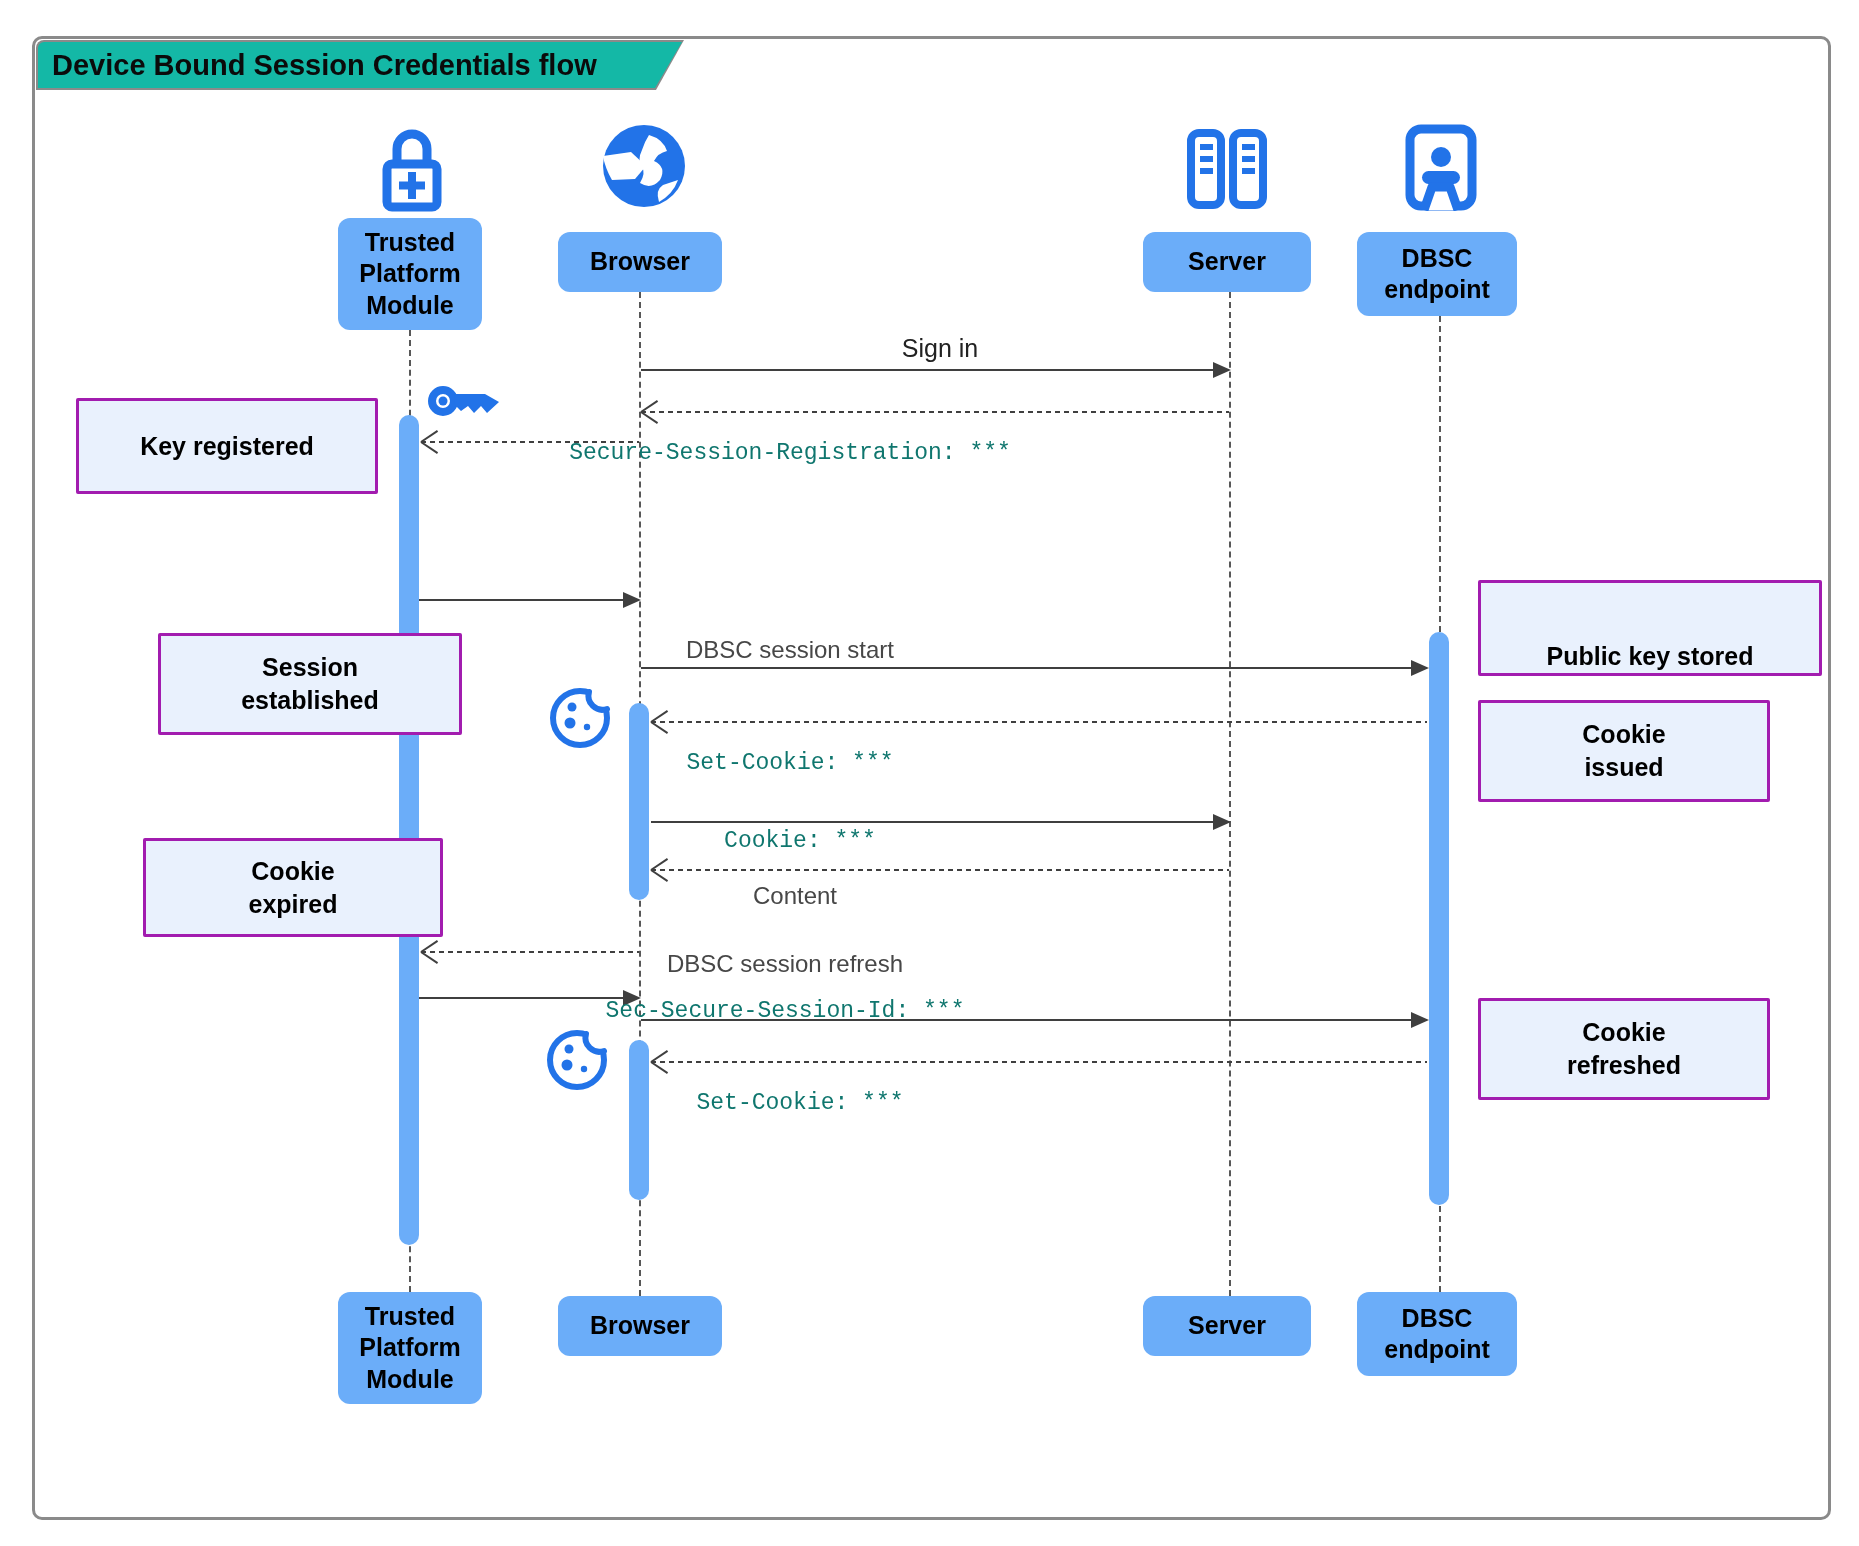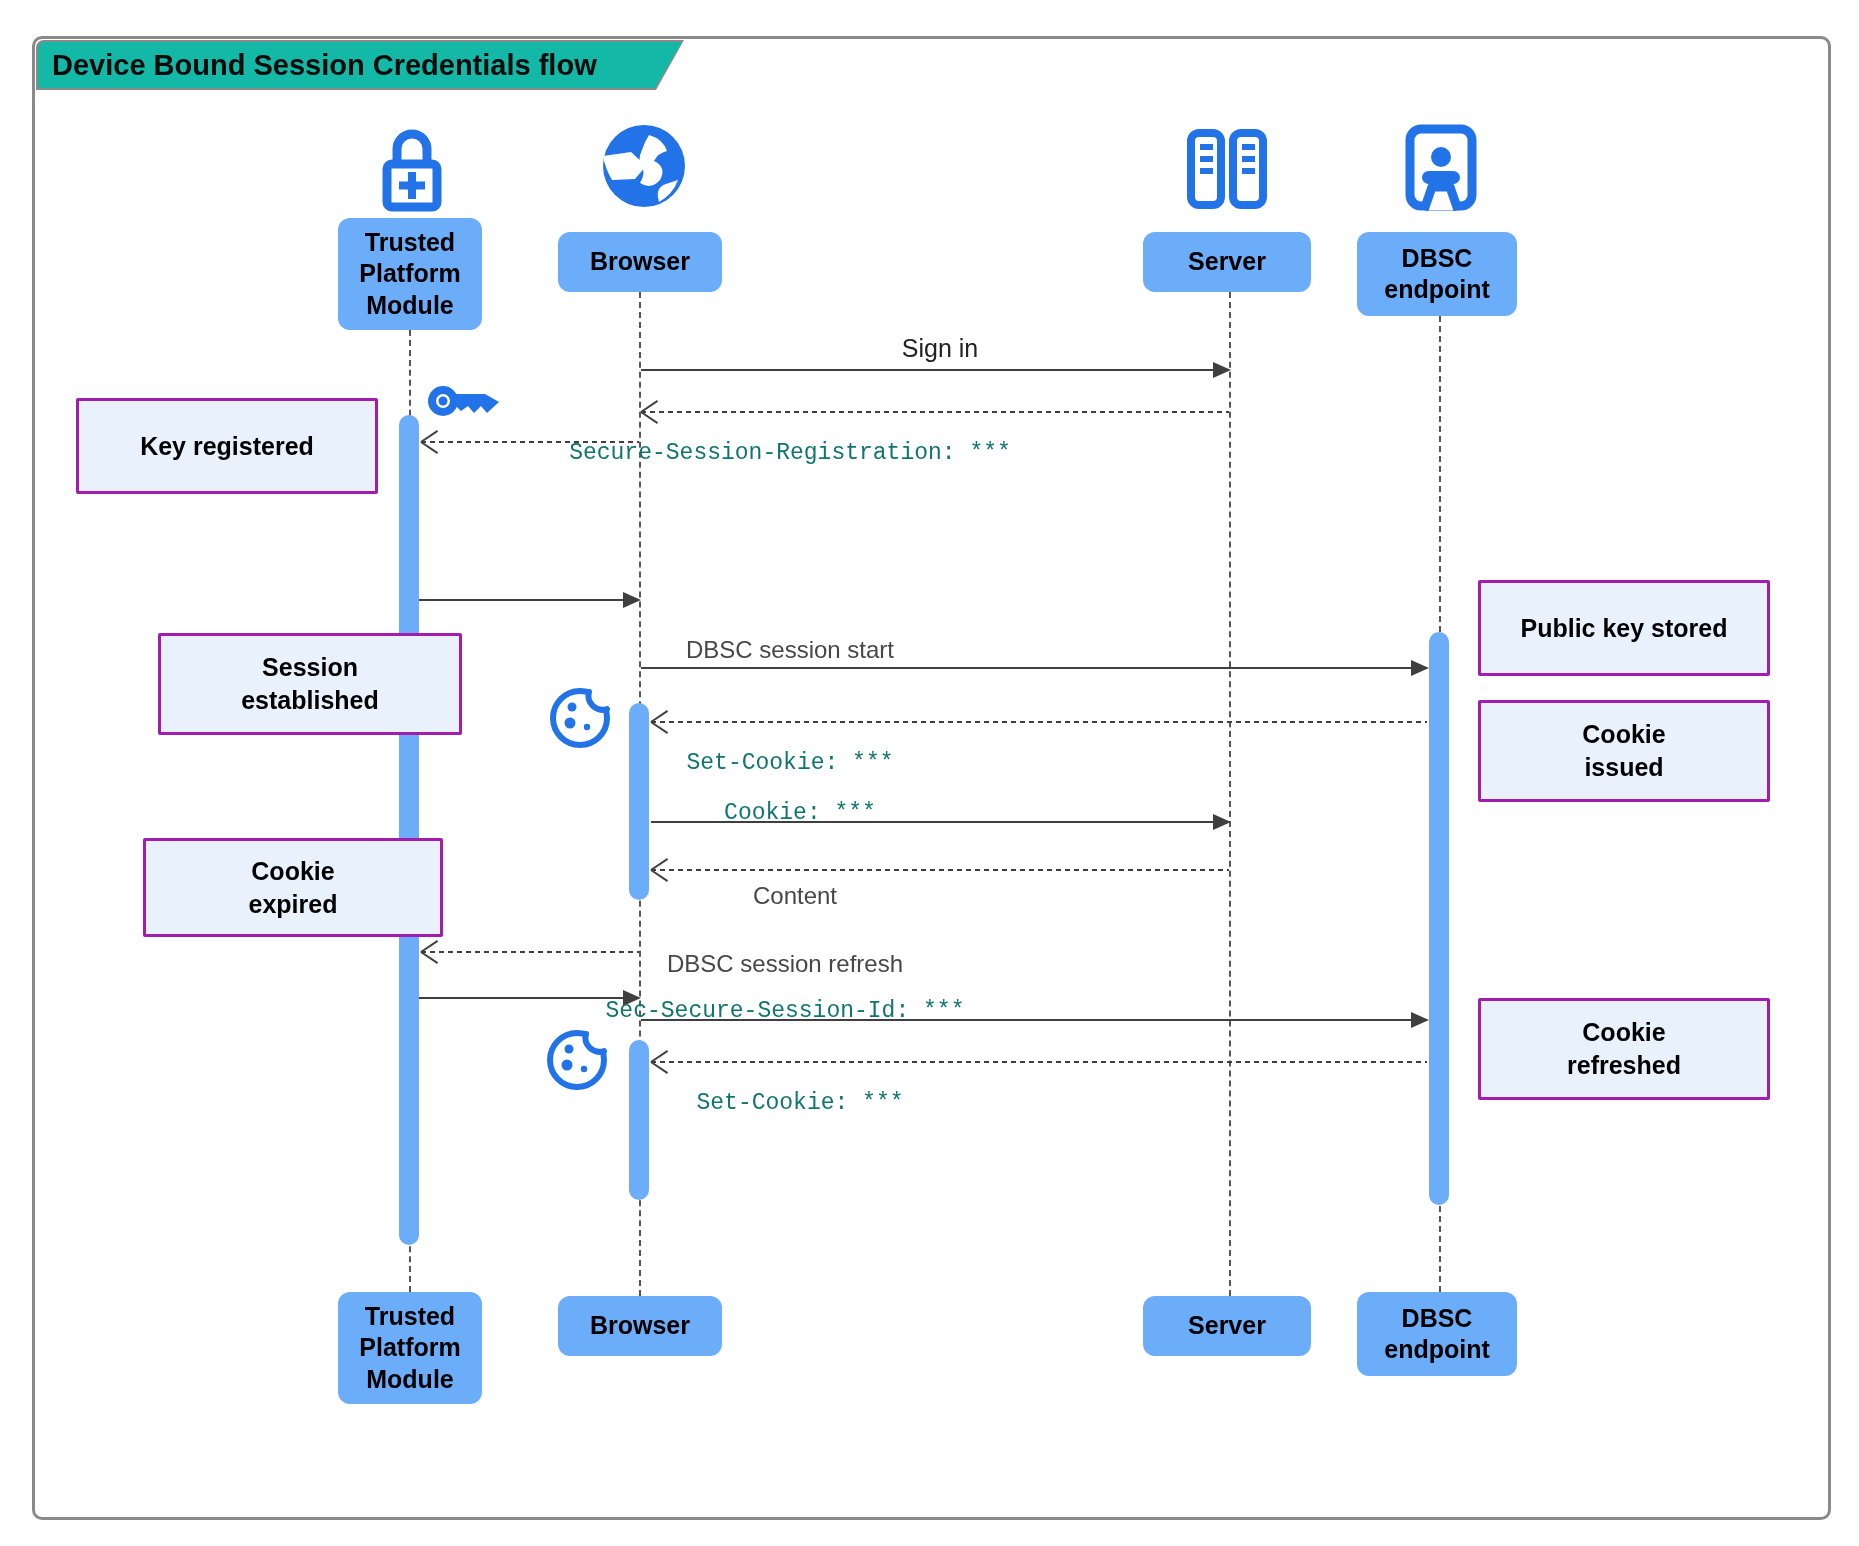--- a/index.html
+++ b/index.html
@@ -179,21 +179,21 @@
     <span class="head-open">
         <i class="up"></i>
         <i class="dn"></i>
       </span>
   </div>
   <div class="msg-label mono" style="left:790px;top:734px;">Set-Cookie: ***</div>
 
   <div class="line solid" style="left:651px;top:821px;width:578px;">
     <span class="head-solid"></span>
   </div>
-  <div class="msg-label mono" style="left:800px;top:784px;">Cookie: ***</div>
+  <div class="msg-label mono" style="left:800px;top:812px;">Cookie: ***</div>
 
   <div class="line dashed" style="left:651px;top:869px;width:578px;">
     <span class="head-open">
         <i class="up"></i>
         <i class="dn"></i>
       </span>
   </div>
   <div class="msg-label" style="left:795px;top:882px;">Content</div>
 
   <div class="line dashed" style="left:421px;top:951px;width:218px;">
@@ -223,21 +223,21 @@
 
   <div class="note" style="left:76px;top:398px;width:302px;height:96px;">
     <span class="inner">Key registered</span>
   </div>
   <div class="note" style="left:158px;top:633px;width:304px;height:102px;">
     <span class="inner w160">Session established</span>
   </div>
   <div class="note" style="left:143px;top:838px;width:300px;height:99px;">
     <span class="inner w110">Cookie expired</span>
   </div>
-  <div class="note" style="left:1478px;top:580px;width:292px;height:96px;">
+  <div class="note" style="left:1478px;top:580px;width:344px;height:96px;align-items:flex-end;">
     <span class="inner">Public key stored</span>
   </div>
   <div class="note" style="left:1478px;top:700px;width:292px;height:102px;">
     <span class="inner w100">Cookie issued</span>
   </div>
   <div class="note" style="left:1478px;top:998px;width:292px;height:102px;">
     <span class="inner w130">Cookie refreshed</span>
   </div>
 </div>
 

